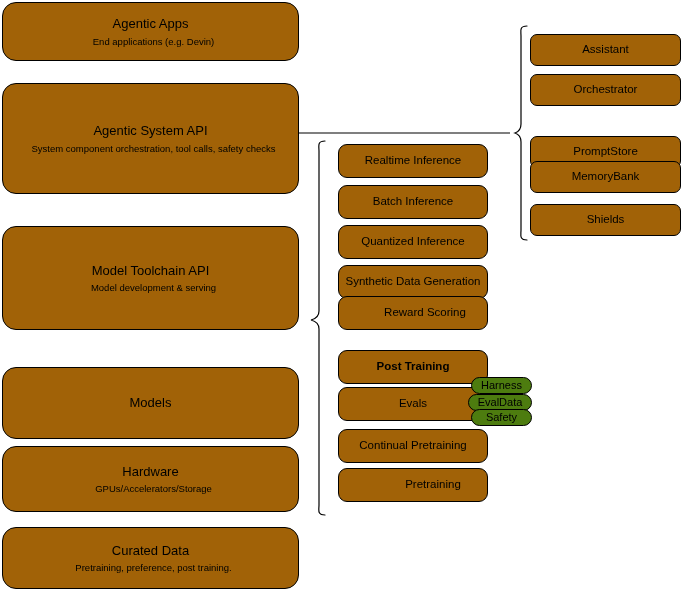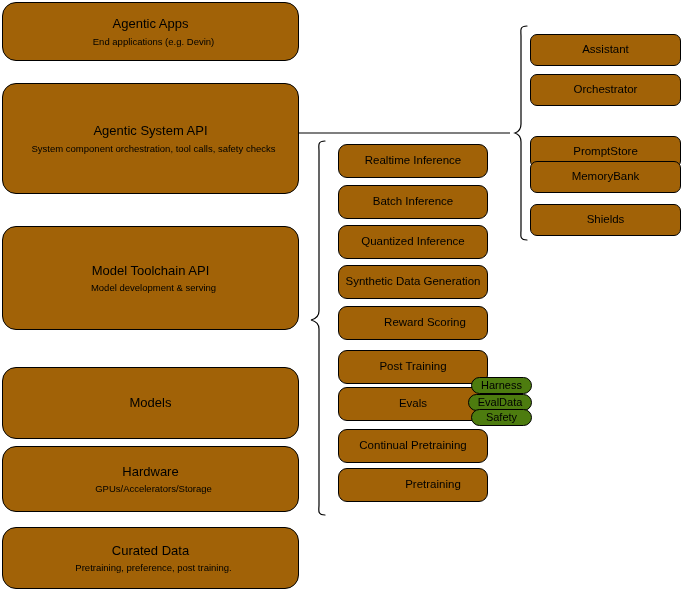--- a/index.html
+++ b/index.html
@@ -155,24 +155,24 @@
     </div>
     <div class="box cap-box" style="top:185px;">
       <span>Batch Inference</span>
     </div>
     <div class="box cap-box" style="top:225px;">
       <span>Quantized Inference</span>
     </div>
     <div class="box cap-box" style="top:265px;">
       <span>Synthetic Data Generation</span>
     </div>
-    <div class="box cap-box" style="top:306px;padding-left:24px;">
+    <div class="box cap-box" style="top:296px;padding-left:24px;">
       <span>Reward Scoring</span>
     </div>
-    <div class="box cap-box" style="top:350px;">
+    <div class="box cap-box" style="top:350px;font-weight:bold;">
       <span>Post Training</span>
     </div>
     <div class="box cap-box" style="top:387px;">
       <span>Evals</span>
     </div>
     <div class="box cap-box" style="top:429px;">
       <span>Continual Pretraining</span>
     </div>
     <div class="box cap-box" style="top:468px;padding-left:40px;">
       <span>Pretraining</span>

